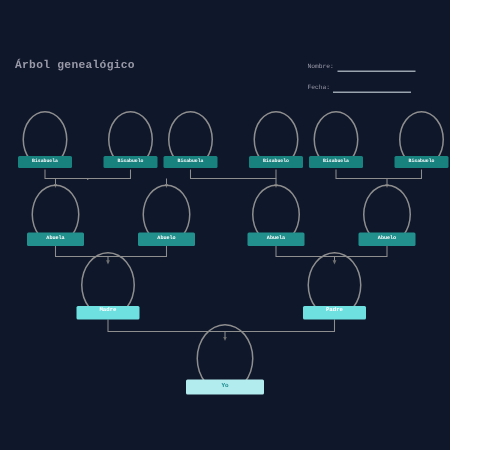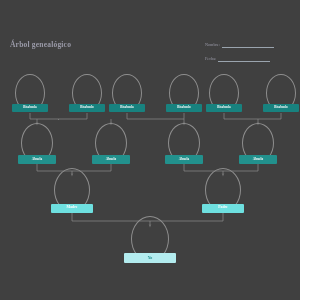--- a/index.html
+++ b/index.html
@@ -4,22 +4,22 @@
 <style>
   html, body {
     margin: 0;
     padding: 0;
     background: #ffffff;
   }
   #page {
     position: relative;
     width: 300px;
     height: 300px;
-    background: #404040;
-    font-family: Liberation Serif, serif;
+    background: #0f172a;
+    font-family: Liberation Mono, monospace;
     overflow: hidden;
   }
   #title {
     position: absolute;
     left: 10px;
     top: 40px;
     font-size: 7.5px;
     font-weight: bold;
     color: #9a9aa8;
     letter-spacing: 0.2px;

